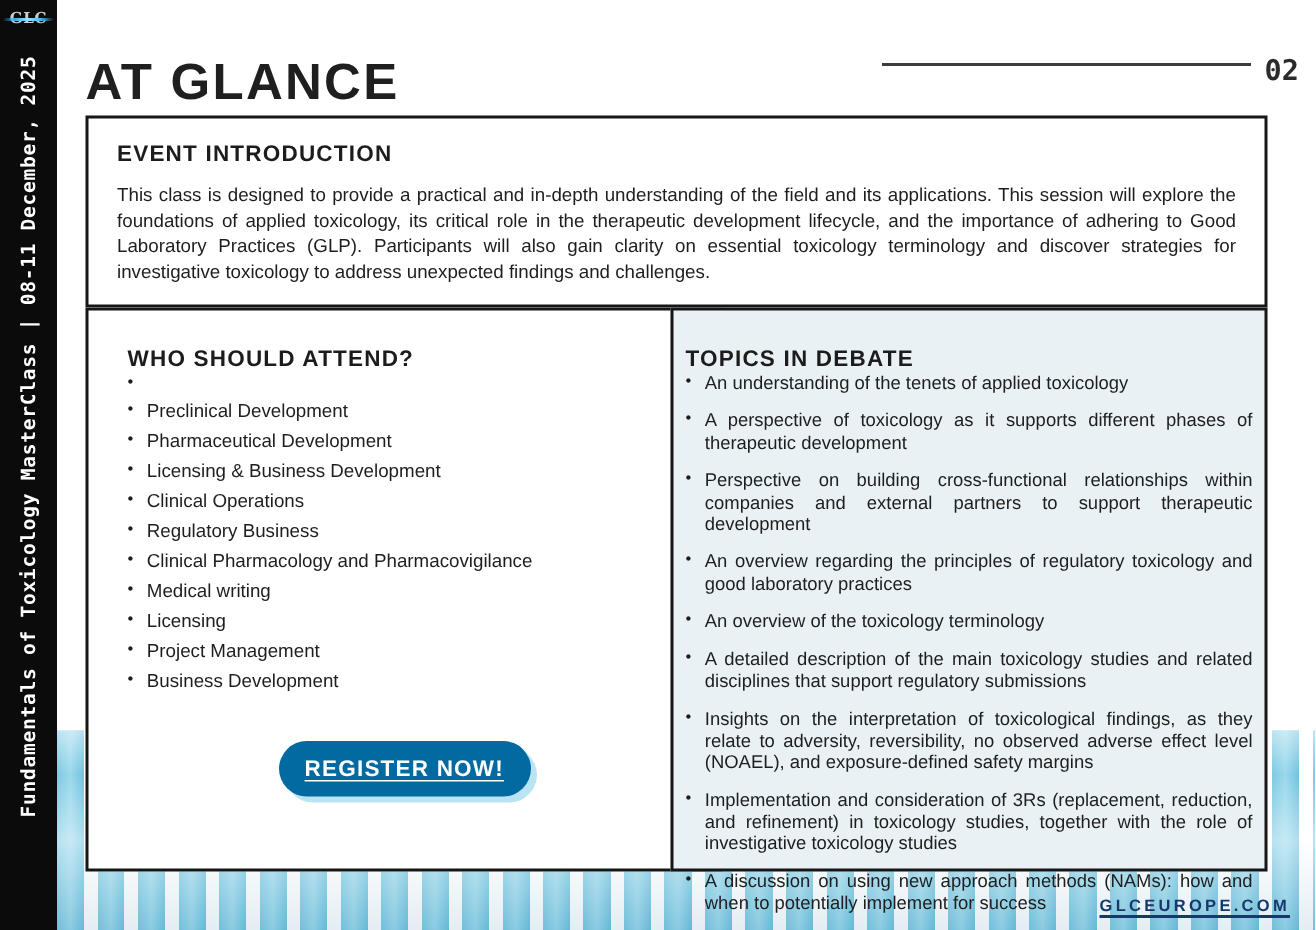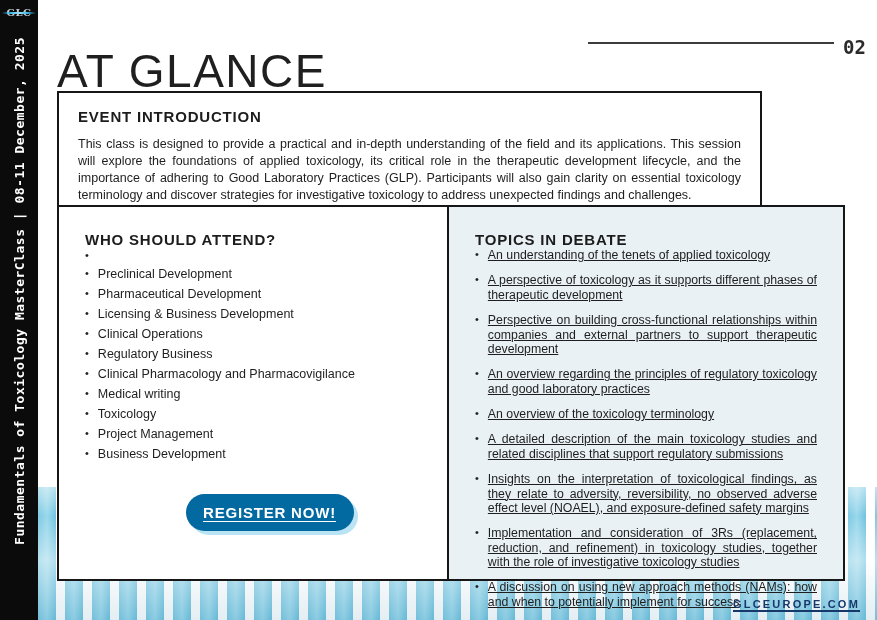--- a/index.html
+++ b/index.html
@@ -29,44 +29,44 @@
     position:absolute;left:-4px;right:-4px;top:42%;height:2px;
     background:linear-gradient(90deg, transparent, #35b6e8 25%, #9fe0f5 50%, #35b6e8 75%, transparent);
   }
   .sidebar-text{
     margin-top:auto;margin-bottom:75px;writing-mode:vertical-rl;transform:rotate(180deg);
     color:#ffffff;font-family:"DejaVu Sans Mono",monospace;font-size:13px;font-weight:bold;
     letter-spacing:.5px;white-space:nowrap;
   }
   
   .title{
-    position:absolute;left:57px;top:13px;font-size:46px;font-weight:400;
+    position:absolute;left:57px;top:13px;font-size:34px;font-weight:700;
     letter-spacing:1.5px;color:#1f1f1f;
   }
   .header-rule{position:absolute;left:588px;top:42px;width:246px;height:2px;background:#3c3c3c;}
   .page-num{
     position:absolute;left:843px;top:36px;font-family:"DejaVu Sans Mono",monospace;
     font-weight:bold;font-size:19px;color:#2b2b2b;
   }
   
   .box{position:absolute;background:#ffffff;border:2px solid #161616;box-sizing:border-box;z-index:4;}
-  .box-intro{left:57px;top:91px;width:705px;height:128px;padding:15px 19px;}
+  .box-intro{left:57px;top:77px;width:788px;height:128px;padding:15px 19px;}
   .box-who{left:57px;top:205px;width:425px;height:376px;padding:24px 26px;}
-  .box-topics{left:447px;top:205px;width:398px;height:376px;background:#E9F1F4;padding:24px 26px;}
+  .box-topics{left:447px;top:205px;width:398px;height:376px;background:#E9F1F4;padding:24px 8px;}
   .sec-heading{font-size:15px;font-weight:bold;letter-spacing:.8px;color:#1c1c1c;margin:0;}
   .intro-body{
     margin:11px 0 0 0;font-size:12.5px;line-height:1.36;color:#1e1e1e;text-align:justify;
   }
   
   ul.plain{list-style:none;margin:0;padding:0;}
   .who-list{margin-top:24px;}
   .who-list li{display:flex;gap:9px;font-size:12.5px;line-height:1.28;margin-bottom:4px;color:#1e1e1e;}
   .topics-list{margin-top:22px;}
   .topics-list li{display:flex;gap:9px;font-size:12.3px;line-height:1.17;margin-bottom:11px;color:#1e1e1e;}
-  .topics-list .txt{flex:1;text-align:justify;text-decoration:underline;}
+  .topics-list .txt{flex:1;text-align:justify;}
   .blt{flex:0 0 auto;font-size:11px;line-height:inherit;}
   
   .register{
     position:absolute;left:50%;transform:translateX(-50%);top:287px;
     width:168px;height:37px;border-radius:19px;background:#0369a1;border:none;
     color:#ffffff;font-family:"Liberation Sans",sans-serif;font-weight:bold;font-size:15px;
     letter-spacing:.8px;text-decoration:underline;text-underline-offset:3px;
     box-shadow:4px 4px 0 rgba(130,205,235,.55);cursor:pointer;
   }
   
@@ -129,21 +129,21 @@
         <li>
         <span class="blt">•</span>
         <span class="txt">Clinical Pharmacology and Pharmacovigilance</span>
       </li>
         <li>
         <span class="blt">•</span>
         <span class="txt">Medical writing</span>
       </li>
         <li>
         <span class="blt">•</span>
-        <span class="txt">Toxicology</span>
+        <span class="txt">Licensing</span>
       </li>
         <li>
         <span class="blt">•</span>
         <span class="txt">Project Management</span>
       </li>
         <li>
         <span class="blt">•</span>
         <span class="txt">Business Development</span>
       </li>
       </ul>

